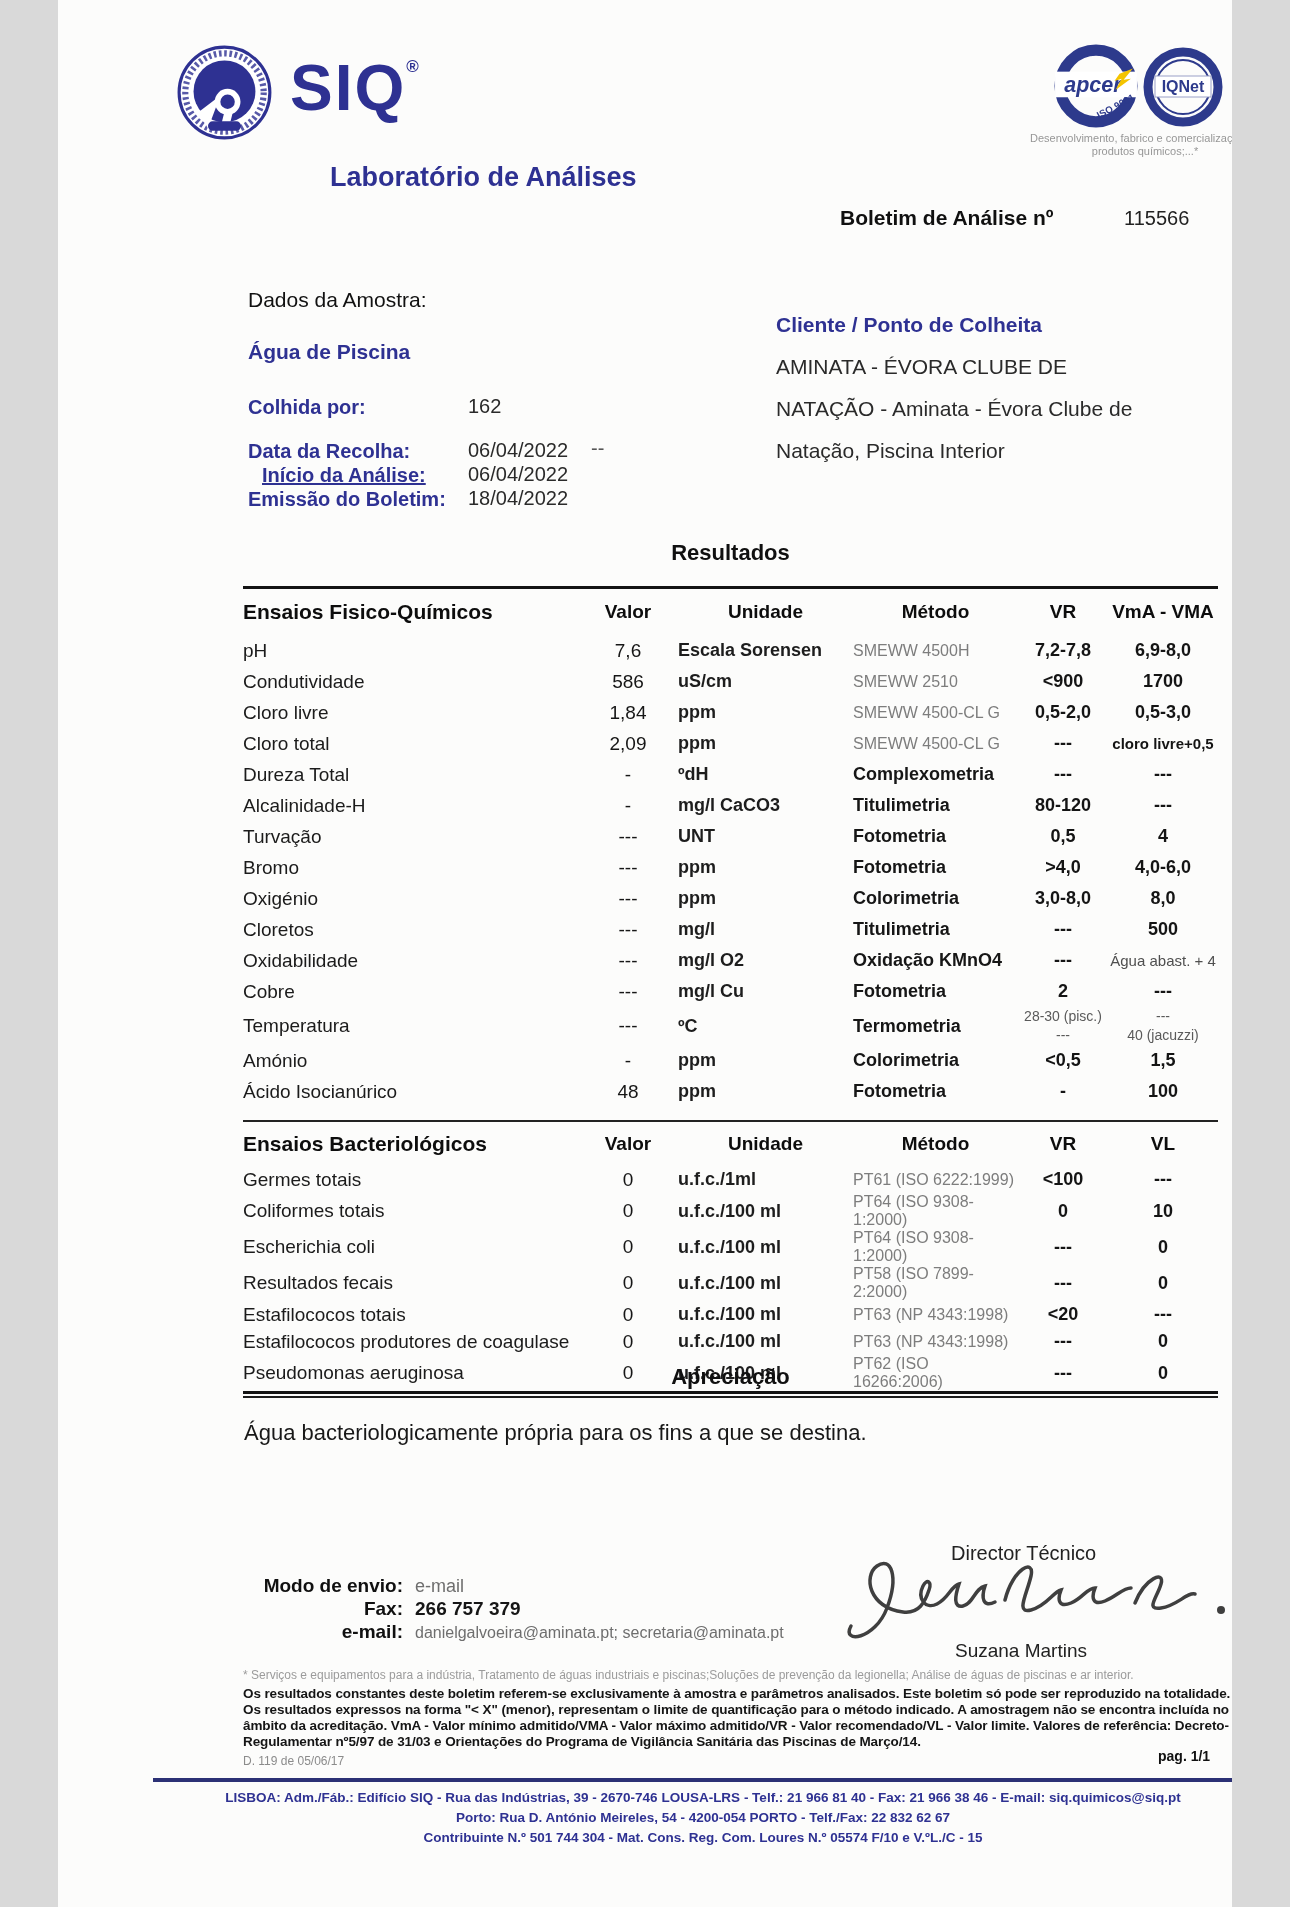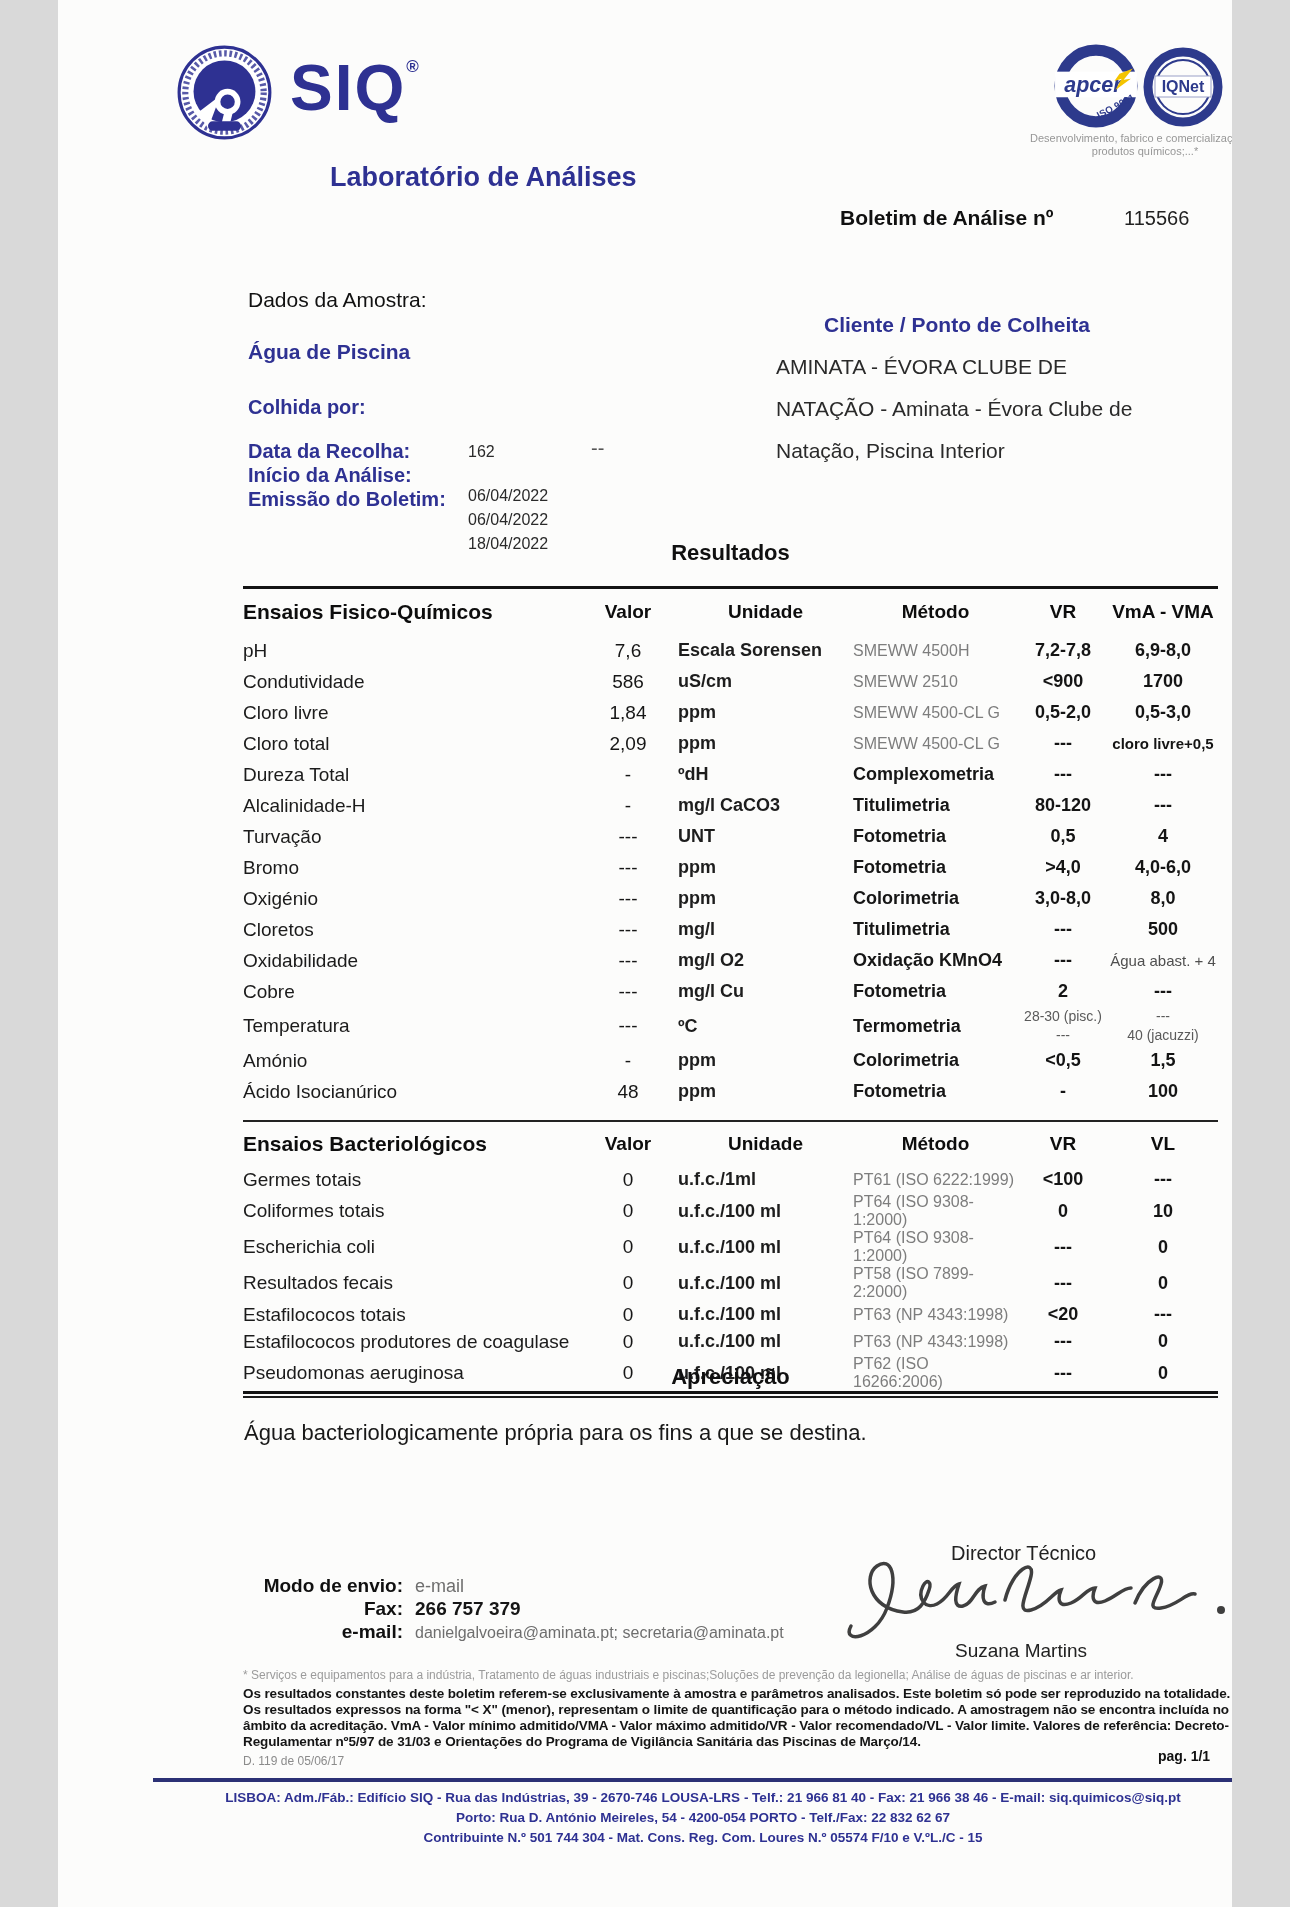--- a/index.html
+++ b/index.html
@@ -14,24 +14,24 @@
   .siq-text { font-size:64px; font-weight:800; color:#2e3192; letter-spacing:2px; line-height:1; }
   .siq-text sup { font-size:17px; font-weight:700; vertical-align:38px; }
   .lab-title { font-size:27px; font-weight:700; color:#2e3192; }
   .cert-caption { width:250px; text-align:center; font-size:11px; line-height:13px; color:#979797; }
   .bulletin-label { font-size:21px; font-weight:700; color:#101010; }
   .bulletin-no { font-size:20px; color:#222; }
 
   
   .sec-title { font-size:21px; font-weight:400; color:#111; }
   .f-label { font-size:20px; font-weight:700; color:#2e3192; }
-  .f-value { font-size:16px; color:#2a2a2a;margin-top:48px; }
+  .f-value { font-size:20px; color:#2a2a2a; }
   .f-extra { font-size:20px; color:#555; }
 
-  .client-title { font-size:21px; font-weight:700; color:#2e3192;margin-left:48px; }
+  .client-title { font-size:21px; font-weight:700; color:#2e3192; }
   .client-line { font-size:21px; color:#2a2a2a; line-height:42px; }
 
   
   .center-block { left:185px; width:975px; text-align:center; }
   .results-heading { font-size:22px; font-weight:700; color:#101010; }
   table.results { border-collapse:collapse; table-layout:fixed; width:975px; }
   table.t1 { border-top:3px solid #141414; }
   table.t2 { border-top:2px solid #222; border-bottom:3px solid #141414; }
   table.results th { height:46px; vertical-align:middle; padding:0; }
   table.t2 th { height:44px; }
@@ -117,21 +117,21 @@
   <div class="abs sec-title" style="left:190px; top:288px;">Dados da Amostra:</div>
   <div class="abs f-label" style="left:190px; top:340px; font-size:21px;">Água de Piscina</div>
 
   <div class="abs f-label" style="left:190px; top:396px;">Colhida por:</div>
   <div class="abs f-value" style="left:410px; top:395px;">162</div>
 
   <div class="abs f-label" style="left:190px; top:440px;">Data da Recolha:</div>
   <div class="abs f-value" style="left:410px; top:439px;">06/04/2022</div>
   <div class="abs f-extra" style="left:533px; top:437px;">--</div>
 
-  <div class="abs f-label" style="left:190px; top:464px;">Início da Análise:</div>
+  <div class="abs f-label" style="left:204px; top:464px;text-decoration:underline;">Início da Análise:</div>
   <div class="abs f-value" style="left:410px; top:463px;">06/04/2022</div>
 
   <div class="abs f-label" style="left:190px; top:488px;">Emissão do Boletim:</div>
   <div class="abs f-value" style="left:410px; top:487px;">18/04/2022</div>
 
   <div class="abs client-title" style="left:718px; top:313px;">Cliente / Ponto de Colheita</div>
   <div class="abs client-line" style="left:718px; top:346px;">AMINATA - ÉVORA CLUBE DE</div>
   <div class="abs client-line" style="left:718px; top:388px;">NATAÇÃO - Aminata - Évora Clube de</div>
   <div class="abs client-line" style="left:718px; top:430px;">Natação, Piscina Interior</div>
 

